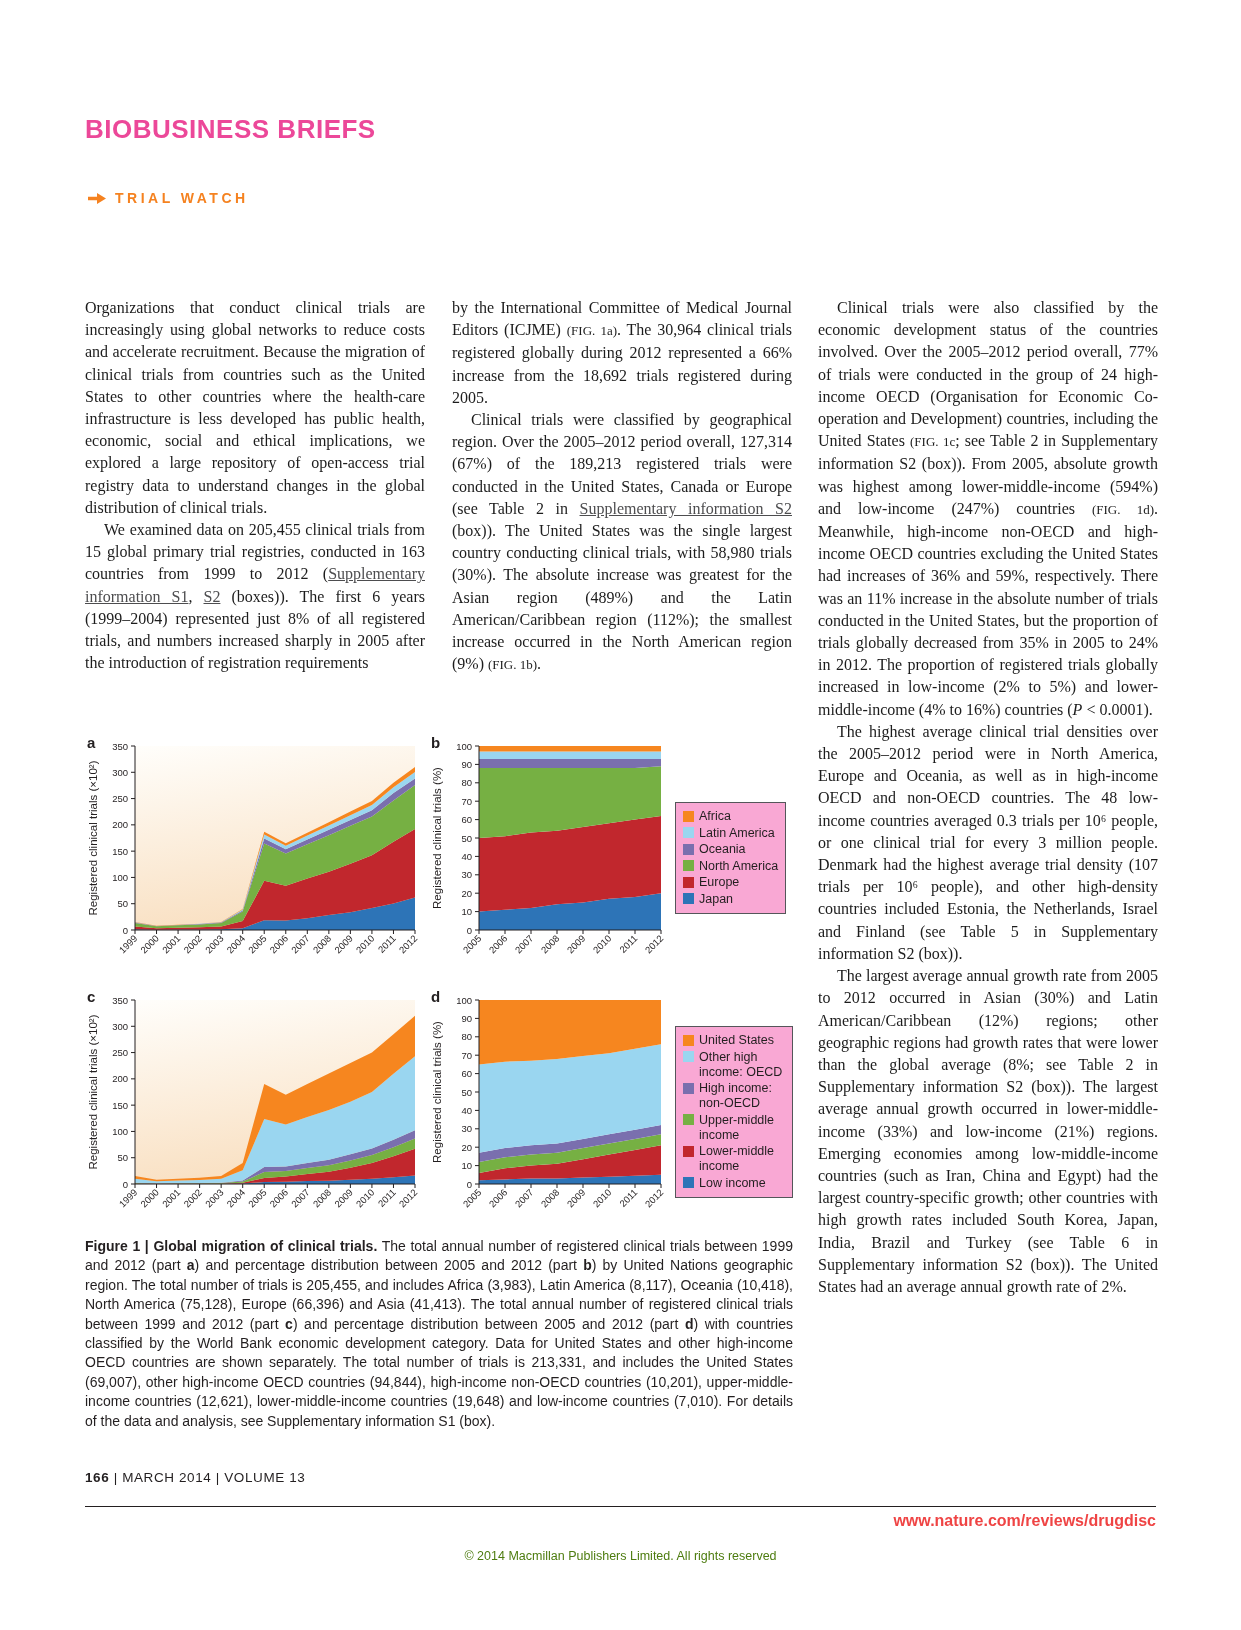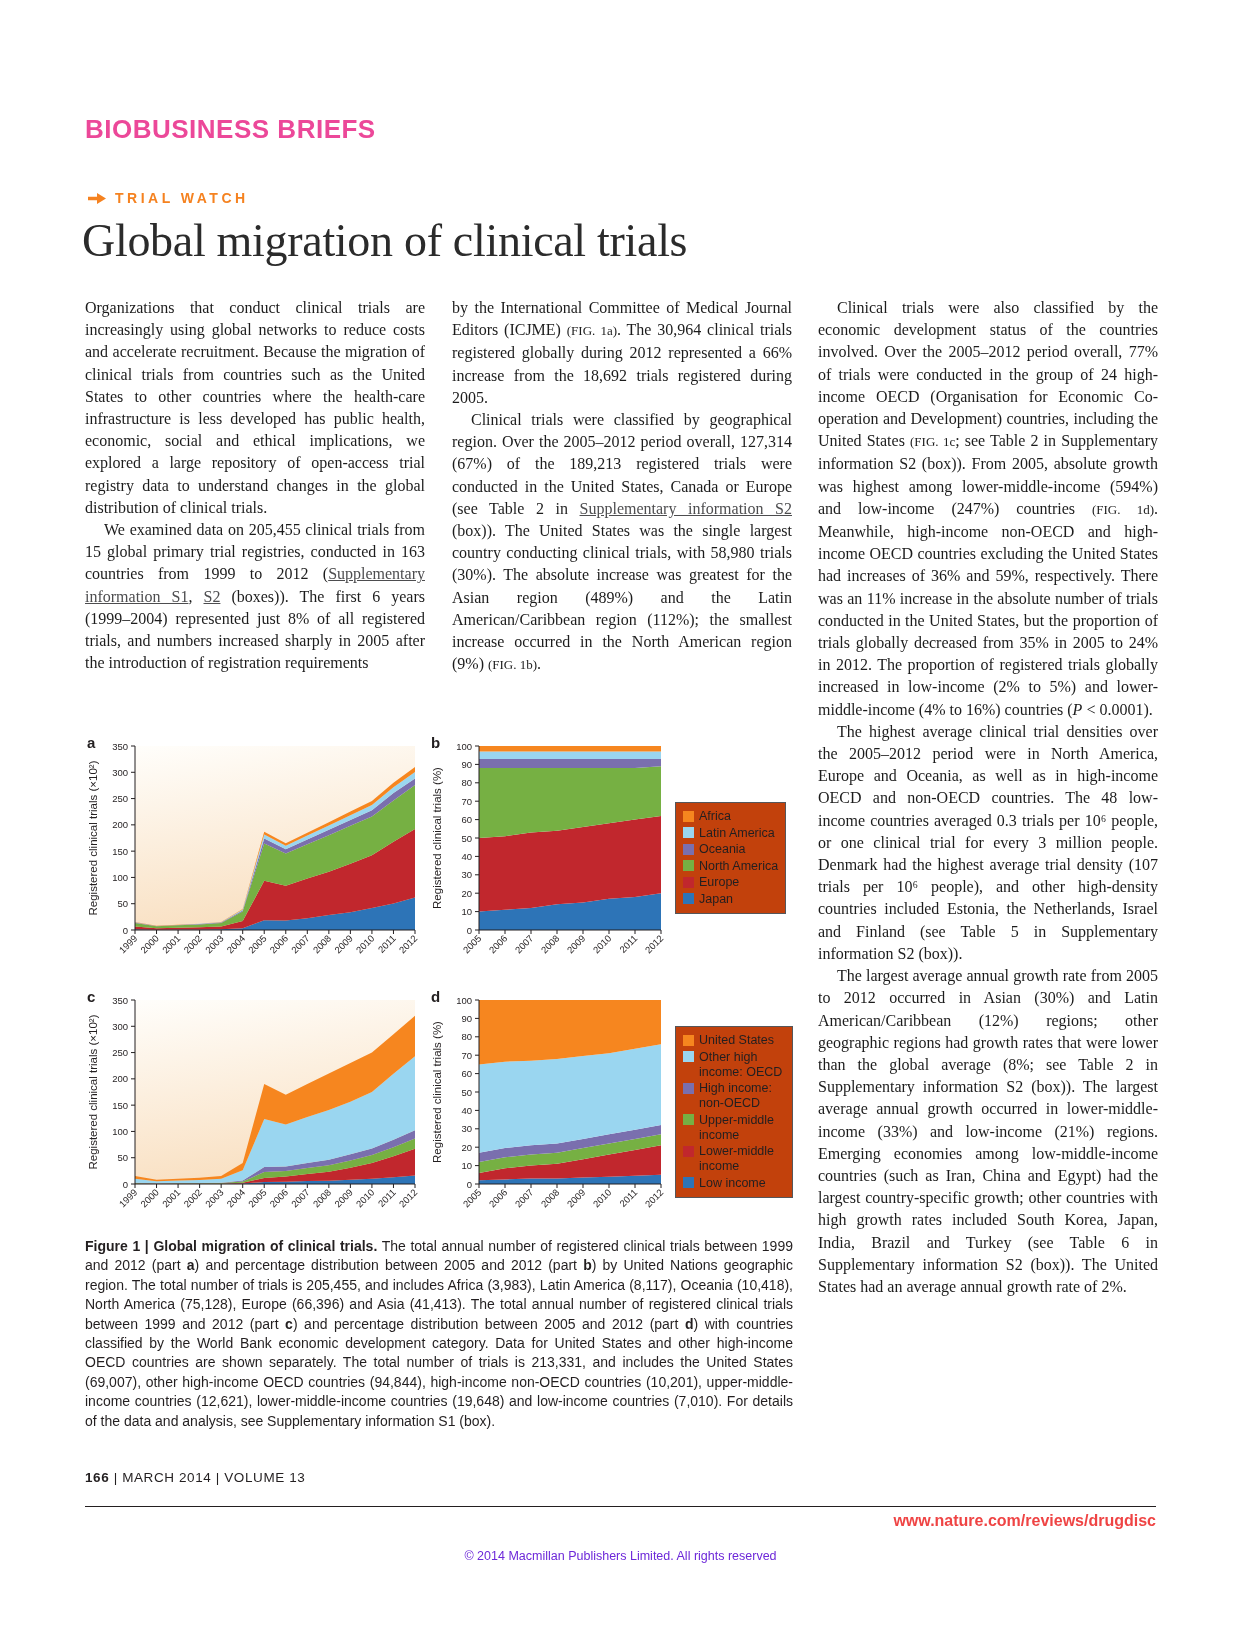--- a/index.html
+++ b/index.html
@@ -17,45 +17,44 @@
   #col3{left:818px;height:1192px}
   .lnk{text-decoration:underline;color:#4d4d4f}
   .figref{font-size:13px}
   #figure{position:absolute;left:85px;top:736px;width:708px}
   .chartrow{display:flex;align-items:center;gap:8px}
   .chartrow.second{margin-top:10px}
   .panel{position:relative}
   .plabel{position:absolute;left:2px;top:-2px;font-family:"Liberation Sans",sans-serif;font-weight:700;font-size:15px;color:#231f20}
   svg text.tick{font-family:"Liberation Sans",sans-serif;font-size:9.5px;fill:#231f20}
   svg text.ylab{font-family:"Liberation Sans",sans-serif;font-size:11.5px;fill:#231f20}
-  .legend{border:1px solid #55565a;background:#c2410c;padding:5px 7px;font-family:"Liberation Sans",sans-serif;font-size:12.5px;line-height:15px;color:#231f20;align-self:center}
+  .legend{border:1px solid #55565a;background:#f9a8d4;padding:5px 7px;font-family:"Liberation Sans",sans-serif;font-size:12.5px;line-height:15px;color:#231f20;align-self:center}
   .legend.wide{width:108px}
   .lentry{display:flex;gap:5px;align-items:flex-start;margin:1.5px 0}
   .lswatch{width:11px;height:11px;flex:none;margin-top:1.5px}
   #caption{margin-top:3px;font-family:Liberation Sans, sans-serif;font-size:14px;line-height:19.4px;color:#231f20;text-align:justify}
   #footer-rule{position:absolute;left:85px;width:1071px;top:1506px;border-top:1.5px solid #231f20}
   #footer-left{position:absolute;left:85px;top:1470px;font-family:"Liberation Sans",sans-serif;font-size:13.5px;letter-spacing:.6px;color:#231f20}
   #footer-right{position:absolute;right:85px;top:1512px;font-family:"Liberation Sans",sans-serif;font-size:16px;font-weight:700;color:#ef4444}
-  #copyright{position:absolute;left:0;width:1241px;top:1549px;text-align:center;font-family:"Liberation Sans",sans-serif;font-size:12.5px;color:#6d28d9}
+  #copyright{position:absolute;left:0;width:1241px;top:1549px;text-align:center;font-family:"Liberation Sans",sans-serif;font-size:12.5px;color:#4d7c0f}
 </style>
 </head>
 <body>
 
 <div id="page">
 
   <div id="section-heading">BIOBUSINESS BRIEFS</div>
 
   <div id="tagrow">
     <svg width="18" height="13" viewBox="0 0 20 14">
         <path d="M0 5 L10 5 L10 1 L20 7 L10 13 L10 9 L0 9 Z" fill="#f58220"></path>
       </svg>
     <span id="tag">TRIAL WATCH</span>
   </div>
 
-  <h1 id="article-title">Global migration of clinical trials</h1>
 
   <div class="col" id="col1">
     <p>Organizations that conduct clinical trials are increasingly using global networks to reduce costs and accelerate recruitment. Because the migration of clinical trials from countries such as the United States to other countries where the health-care infrastructure is less developed has public health, economic, social and ethical implications, we explored a large repository of open-access trial registry data to understand changes in the global distribution of clinical trials.</p>
     <p class="indent"><span>We examined data on 205,455 clinical trials from 15 global primary trial registries, conducted in 163 countries from 1999 to 2012 (</span><span class="lnk">Supplementary information S1</span><span>, </span><span class="lnk">S2</span><span> (boxes)). The first 6 years (1999–2004) represented just 8% of all registered trials, and numbers increased sharply in 2005 after the introduction of registration requirements</span></p>
   </div>
 
   <div class="col" id="col2">
     <p><span>by the International Committee of Medical Journal Editors (ICJME) </span><span class="figref">(FIG. 1a)</span><span>. The 30,964 clinical trials registered globally during 2012 represented a 66% increase from the 18,692 trials registered during 2005.</span></p>
     <p class="indent"><span>Clinical trials were classified by geographical region. Over the 2005–2012 period overall, 127,314 (67%) of the 189,213 registered trials were conducted in the United States, Canada or Europe (see Table 2 in </span><span class="lnk">Supplementary information S2</span><span> (box)). The United States was the single largest country conducting clinical trials, with 58,980 trials (30%). The absolute increase was greatest for the Asian region (489%) and the Latin American/Caribbean region (112%); the smallest increase occurred in the North American region (9%) </span><span class="figref">(FIG. 1b)</span><span>.</span></p>
   </div>

